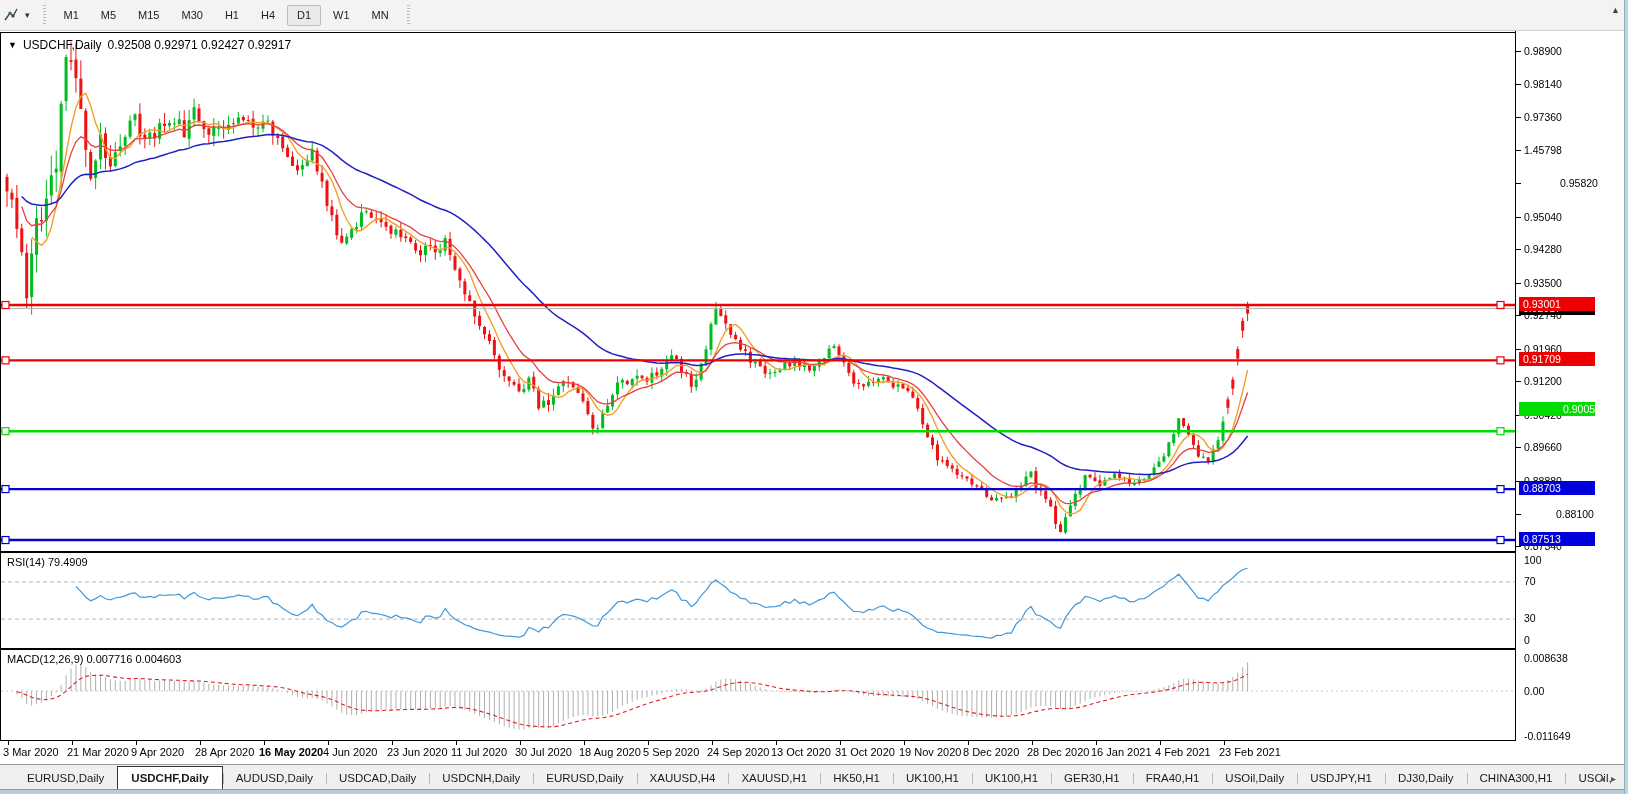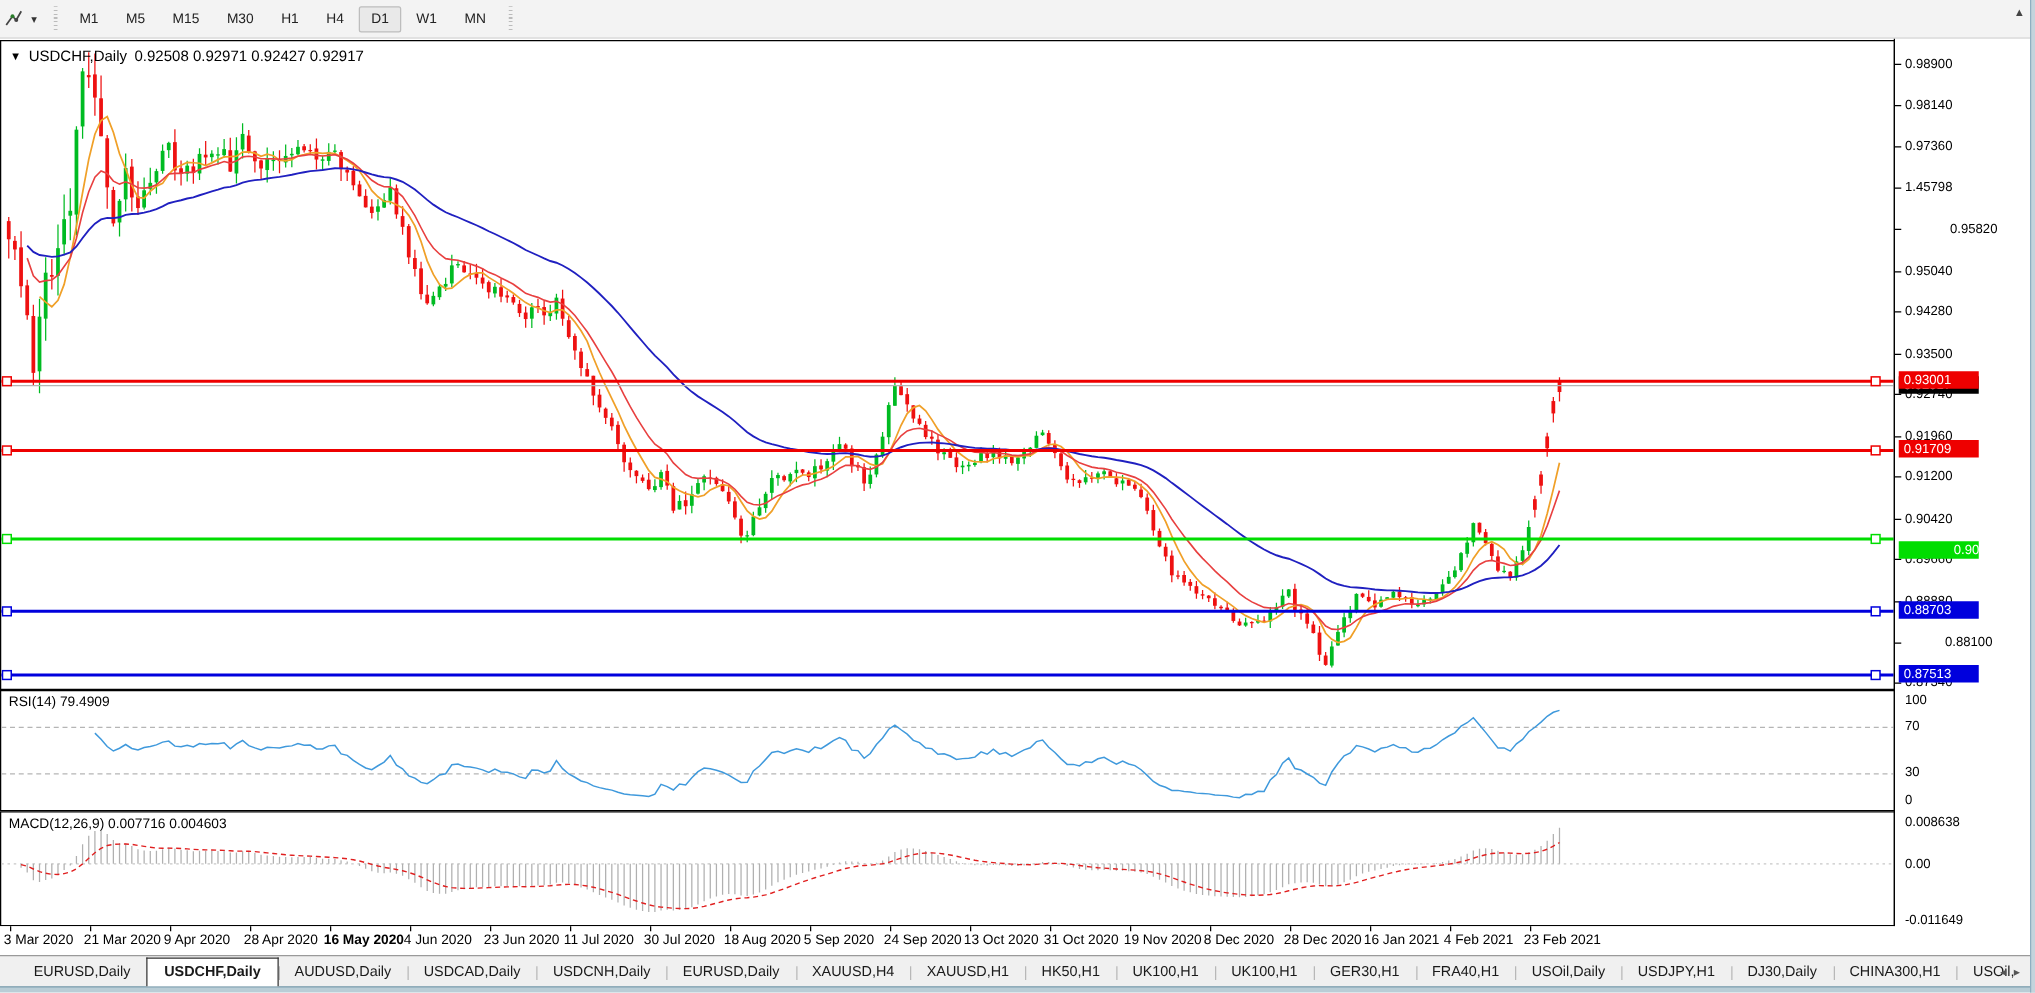--- a/index.html
+++ b/index.html
@@ -37,21 +37,21 @@
     display:flex;align-items:center;gap:6px;background:transparent;
   }
   #chart-title .caret{font-size:9px;color:#000;}
   .ind-label{position:absolute;left:6px;top:3px;font-size:11px;color:#000;z-index:30;}
   .price-tick{
     position:absolute;left:1524px;font-size:10.5px;color:#000;line-height:12px;
     white-space:nowrap;z-index:5;
   }
   .tickdash{position:absolute;left:1516px;width:5px;height:1px;background:#000;z-index:5;}
   .chip{
-    position:absolute;left:1519px;width:64px;height:14px;line-height:14px;
+    position:absolute;left:1519px;width:76px;height:14px;line-height:14px;
     font-size:10.5px;color:#fff;padding-left:4px;box-sizing:border-box;z-index:10;
     white-space:nowrap;
   }
   .sub-tick{position:absolute;left:1524px;font-size:10.5px;color:#000;line-height:12px;z-index:5;}
   
   #date-axis{position:absolute;left:0;top:710px;width:1622px;height:23px;background:#fff;}
   .date-label{position:absolute;top:5px;font-size:11px;color:#000;white-space:nowrap;}
   .date-tick{position:absolute;top:0;width:1px;height:4px;background:#000;}
   
   #tabbar{
@@ -982,21 +982,21 @@
     <div class="price-tick" style="top: 410.095px; text-align: right;">0.89660</div>
     <div class="tickdash" style="top: 449.502px;"></div>
     <div class="price-tick" style="top: 443.502px;">0.88880</div>
     <div class="tickdash" style="top: 482.91px;"></div>
     <div class="price-tick" style="top: 476.91px; margin-left: 32px;">0.88100</div>
     <div class="tickdash" style="top: 515.461px;"></div>
     <div class="price-tick" style="top: 509.461px;">0.87340</div>
     <div class="chip" style="top: 269.598px; background: rgb(0, 0, 0); z-index: 11;">0.92917</div>
     <div class="chip" style="top: 266px; background: rgb(238, 0, 0); z-index: 12;">0.93001</div>
     <div class="chip" style="top: 321.336px; background: rgb(238, 0, 0); z-index: 12;">0.91709</div>
-    <div class="chip" style="top: 402px; background: rgb(0, 221, 0); z-index: 12; padding-left: 44px;">0.90055</div>
+    <div class="chip" style="top: 371px; background: rgb(0, 221, 0); z-index: 12; padding-left: 44px;">0.90055</div>
     <div class="chip" style="top: 450.083px; background: rgb(0, 0, 221); z-index: 12;">0.88703</div>
     <div class="chip" style="top: 501.051px; background: rgb(0, 0, 221); z-index: 12;">0.87513</div>
     <div class="sub-tick" style="top: 523px;">100</div>
     <div class="sub-tick" style="top: 543.9px;">70</div>
     <div class="sub-tick" style="top: 581.1px;">30</div>
     <div class="sub-tick" style="top: 603px;">0</div>
     <div class="sub-tick" style="top: 621px;">0.008638</div>
     <div class="sub-tick" style="top: 654px;">0.00</div>
     <div class="sub-tick" style="top: 699px;">-0.011649</div>
   </div>

